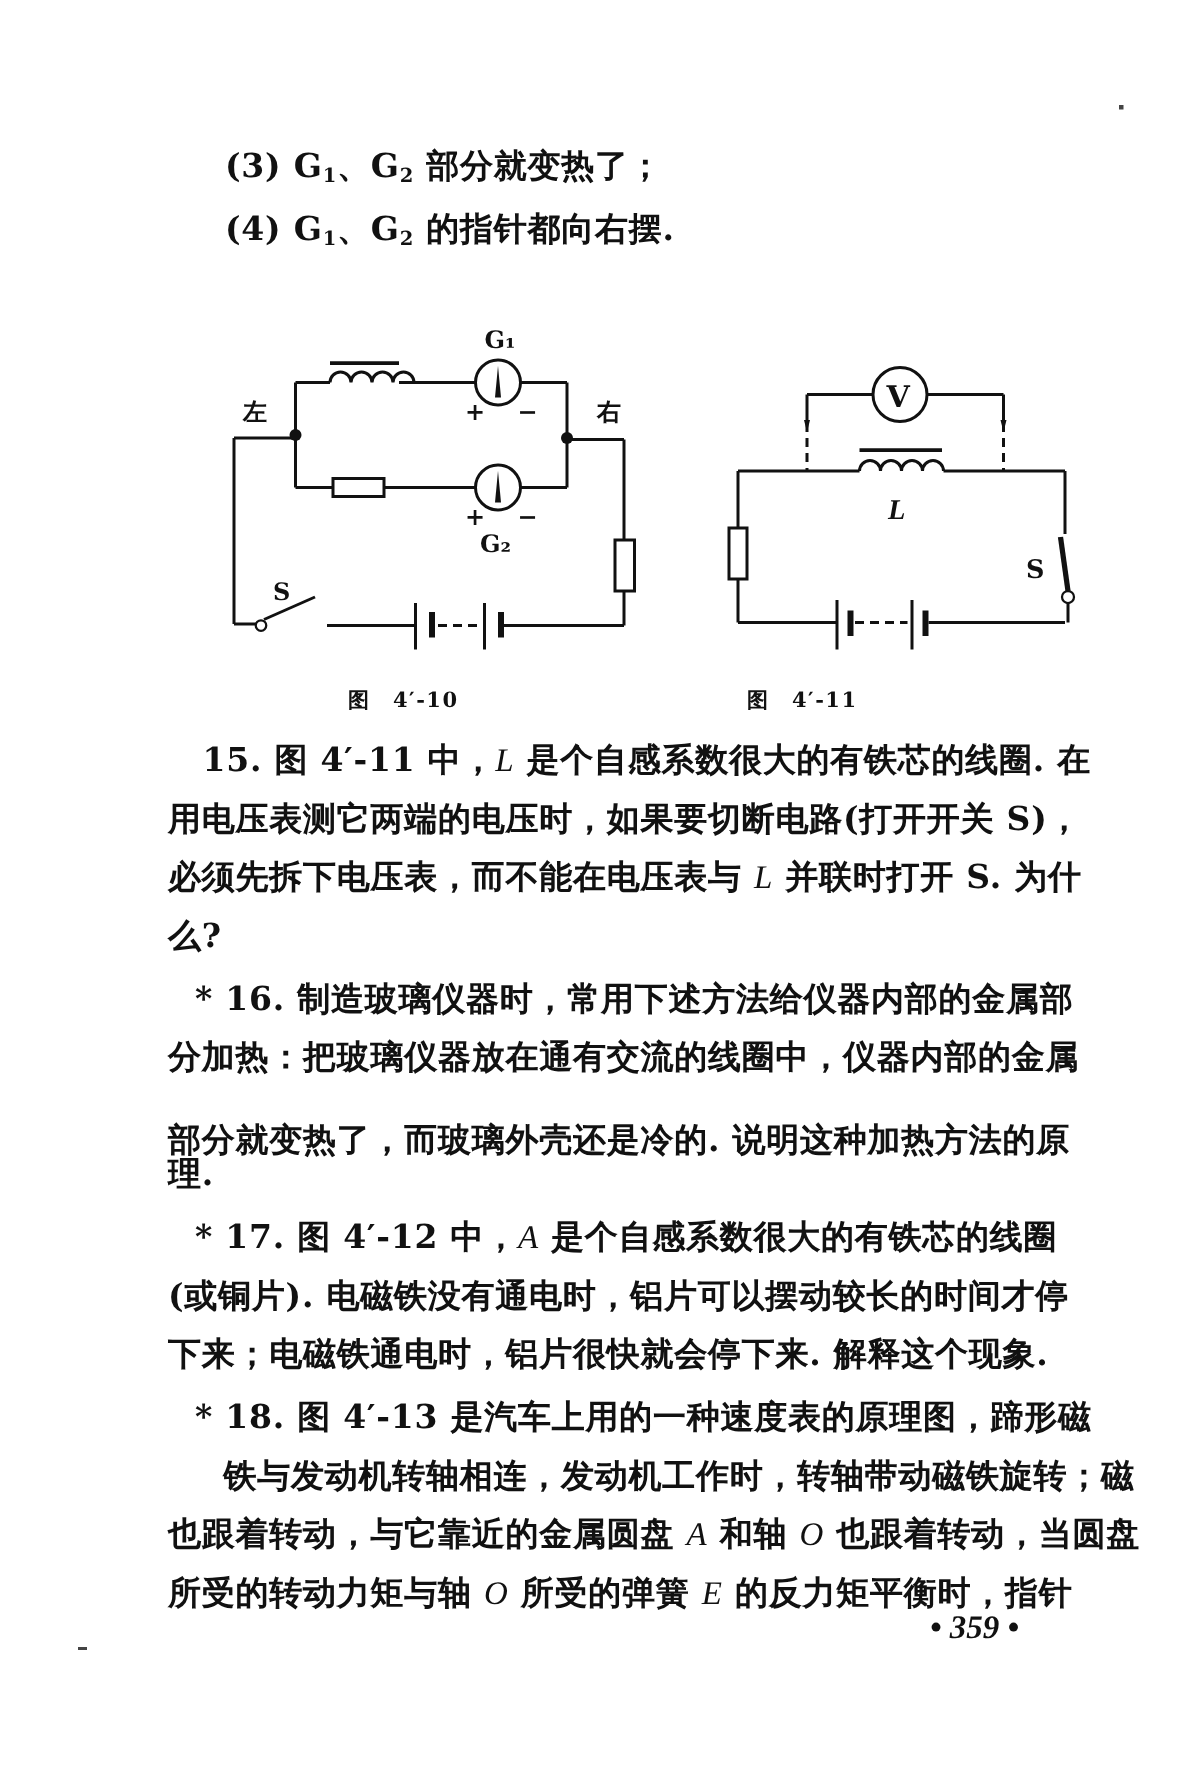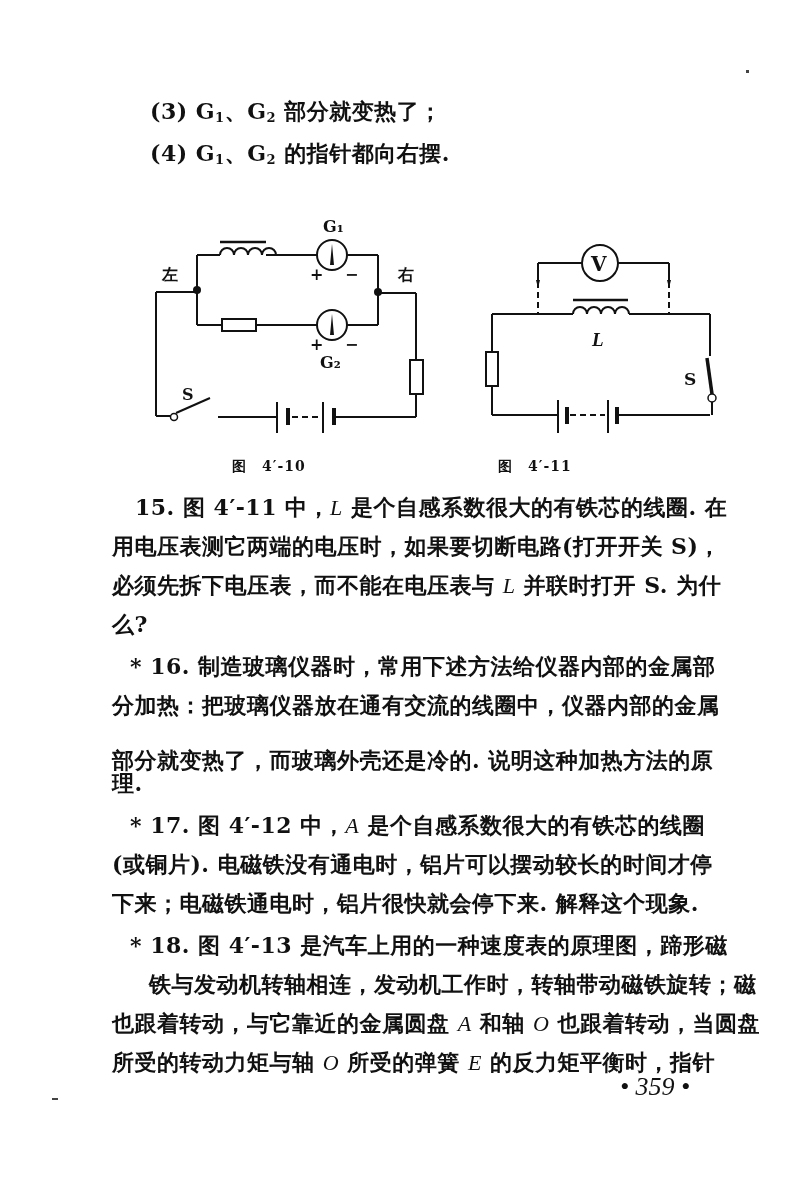--- a/index.html
+++ b/index.html
@@ -14,22 +14,22 @@
   .opt { left: 150px; }
   .p-first { left: 135px; }
   .p-cont { left: 112px; }
   .it { font-style: italic; font-family: "Liberation Serif", serif; font-weight: normal; }
   sub { font-size: 13px; vertical-align: -3px; }
   .caption {
     position: absolute; font-size: 14px; font-weight: bold; letter-spacing: 1px;
     font-family: "DejaVu Serif", serif;
   }
   .pagenum {
-    position: absolute; left: 620px; top: 1068px; font-size: 26px;
-    font-family: "Liberation Serif", serif; font-style: italic;
+    position: absolute; left: 620px; top: 1068px; font-size: 22px;
+    font-family: "Liberation Serif", serif; font-style: italic; font-weight: bold;
   }
   .fig { position: absolute; }
   .speck { position: absolute; background: #444; }
 </style>
 </head>
 <body>
 
 <div class="line opt" style="top:96px;">
   <span>(3) </span><span>G</span><sub>1</sub><span>、</span><span>G</span><sub>2</sub><span> 部分就变热了；</span>
 </div>

